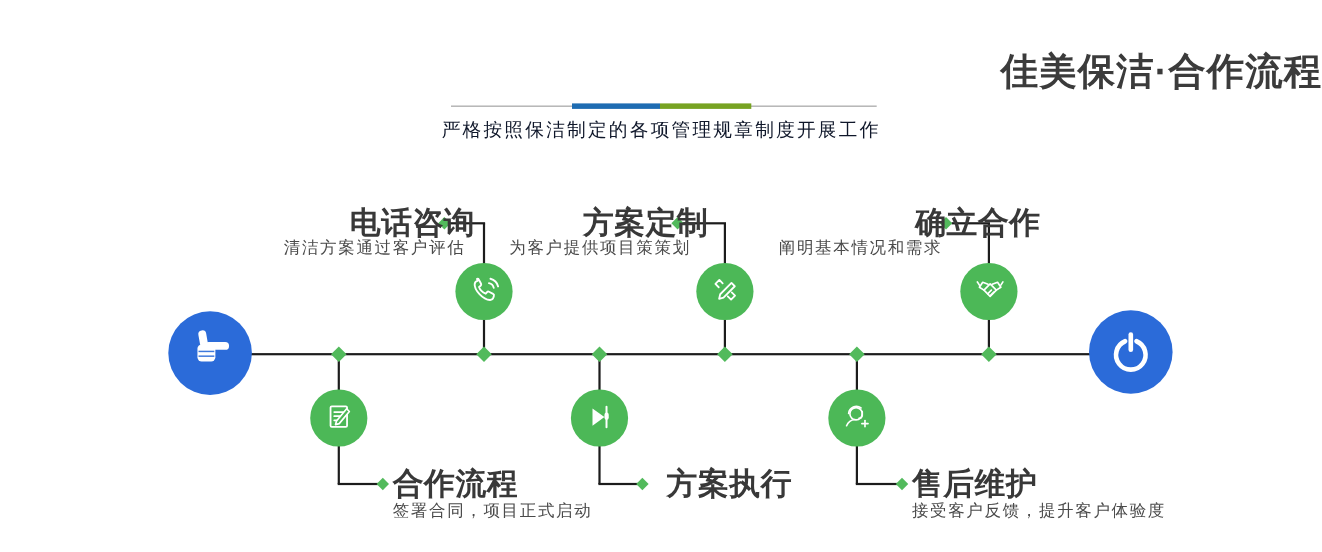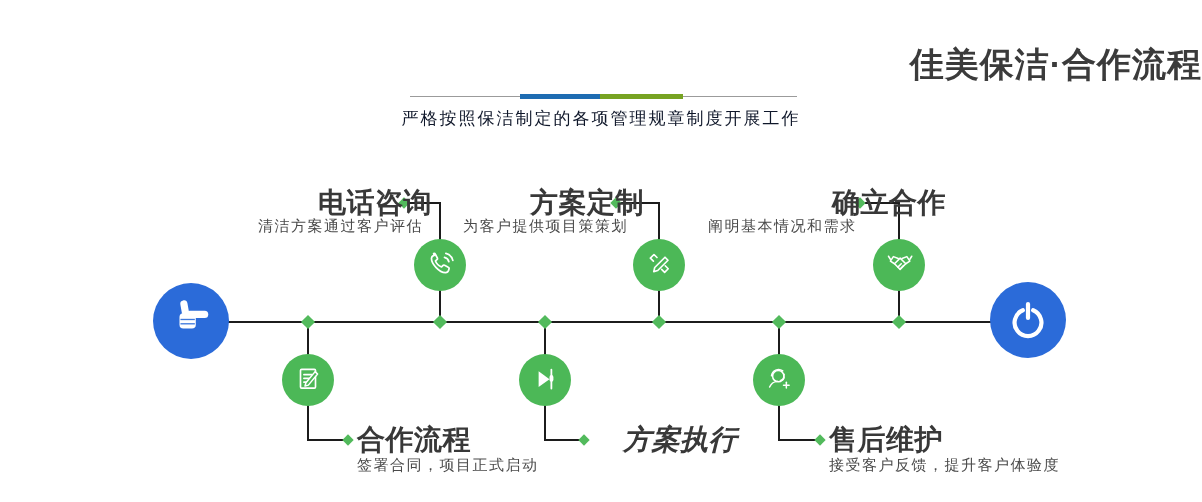--- a/index.html
+++ b/index.html
@@ -200,18 +200,18 @@
 
   <div class="step-title" style="left:530px;top:193px;">方案定制</div>
   <div class="step-desc" style="left:463px;top:217px;">为客户提供项目策策划</div>
 
   <div class="step-title" style="left:788px;top:193px;margin-left:44px;">确立合作</div>
   <div class="step-desc" style="left:708px;top:217px;">阐明基本情况和需求</div>
 
   <div class="step-title" style="left:357px;top:430px;">合作流程</div>
   <div class="step-desc" style="left:357px;top:456px;">签署合同，项目正式启动</div>
 
-  <div class="step-title" style="left:623px;top:430px;font-style:italic;">方案执行</div>
+  <div class="step-title" style="left:606px;top:430px;">方案执行</div>
 
   <div class="step-title" style="left:829px;top:430px;">售后维护</div>
   <div class="step-desc" style="left:829px;top:456px;">接受客户反馈，提升客户体验度</div>
 
 </div>
 
 </body></html>

